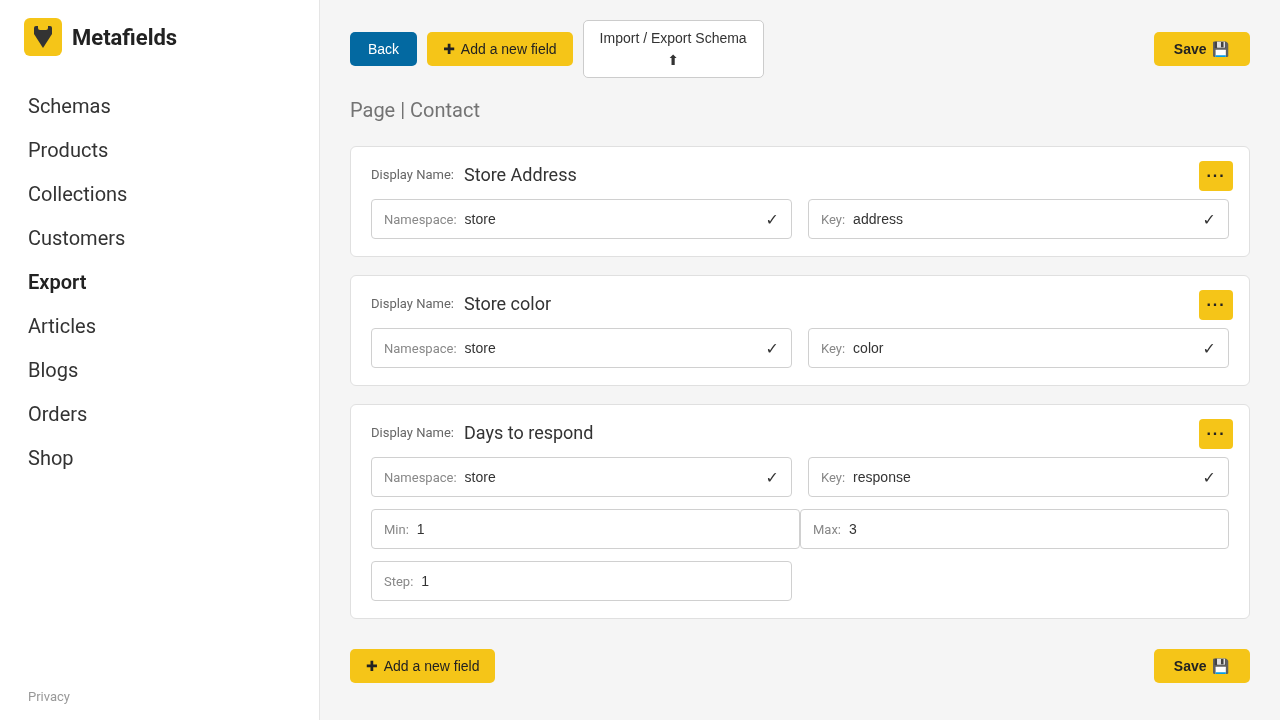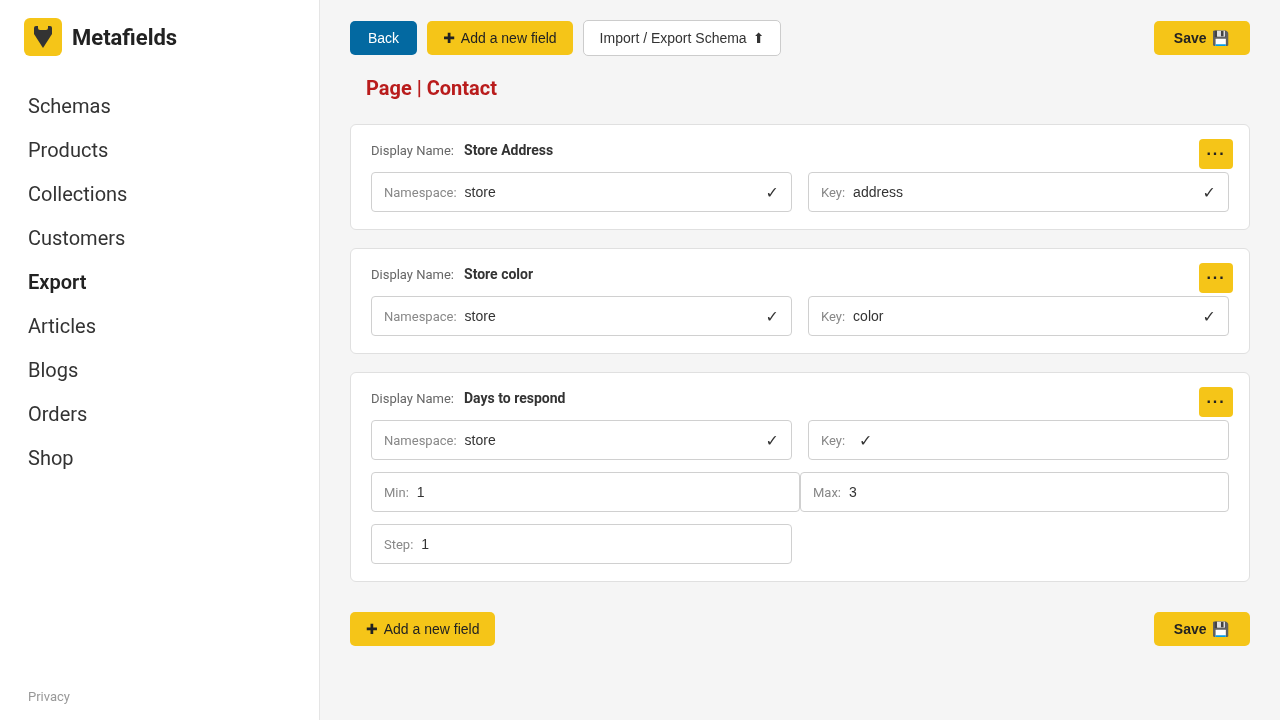--- a/index.html
+++ b/index.html
@@ -97,42 +97,42 @@
       background: #fff;
       color: #333;
       border: 1px solid #ccc;
       padding: 9px 16px;
       border-radius: 5px;
       font-size: 14px;
       cursor: pointer;
       display: flex;
       align-items: center;
       gap: 6px;
+      flex-direction: column;
     }
     .btn-save {
       background: #f5c518;
       color: #222;
       border: none;
       padding: 9px 20px;
       border-radius: 5px;
       font-size: 14px;
       cursor: pointer;
       font-weight: 600;
       display: flex;
       align-items: center;
       gap: 6px;
     }
 
     
     .page-title {
       font-size: 20px;
-      font-weight: 700;
-      color: #b91c1c;
+      font-weight: 400;
+      color: #737373;
       margin-bottom: 24px;
-      margin-left: 16px;
     }
 
     
     .field-card {
       background: #fff;
       border: 1px solid #e0e0e0;
       border-radius: 6px;
       padding: 17px 20px;
       margin-bottom: 18px;
       position: relative;
@@ -142,23 +142,23 @@
       align-items: center;
       margin-bottom: 14px;
     }
     .display-name-label {
       font-size: 13px;
       color: #666;
       margin-right: 10px;
       white-space: nowrap;
     }
     .display-name-value {
-      font-size: 14px;
-      color: #333;
-      font-weight: 700;
+      font-size: 18px;
+      color: #333;
+      font-weight: 400;
     }
     .card-menu-btn {
       position: absolute;
       right: 16px;
       top: 14px;
       background: #f5c518;
       border: none;
       border-radius: 4px;
       width: 34px;
       height: 30px;
@@ -327,20 +327,21 @@
     </div>
     <button class="card-menu-btn">···</button>
     <div class="fields-row">
       <div class="field-group">
         <span class="field-label">Namespace:</span>
         <input class="field-input" value="store" style="">
         <span class="check-icon">✓</span>
       </div>
       <div class="field-group">
         <span class="field-label">Key:</span>
+        <input class="field-input" value="response" style="">
         <span class="check-icon">✓</span>
       </div>
     </div>
     <div class="numeric-row">
       <div class="numeric-group">
         <span class="field-label">Min:</span>
         <input class="field-input" value="1" style="">
       </div>
       <div class="numeric-group">
         <span class="field-label">Max:</span>

